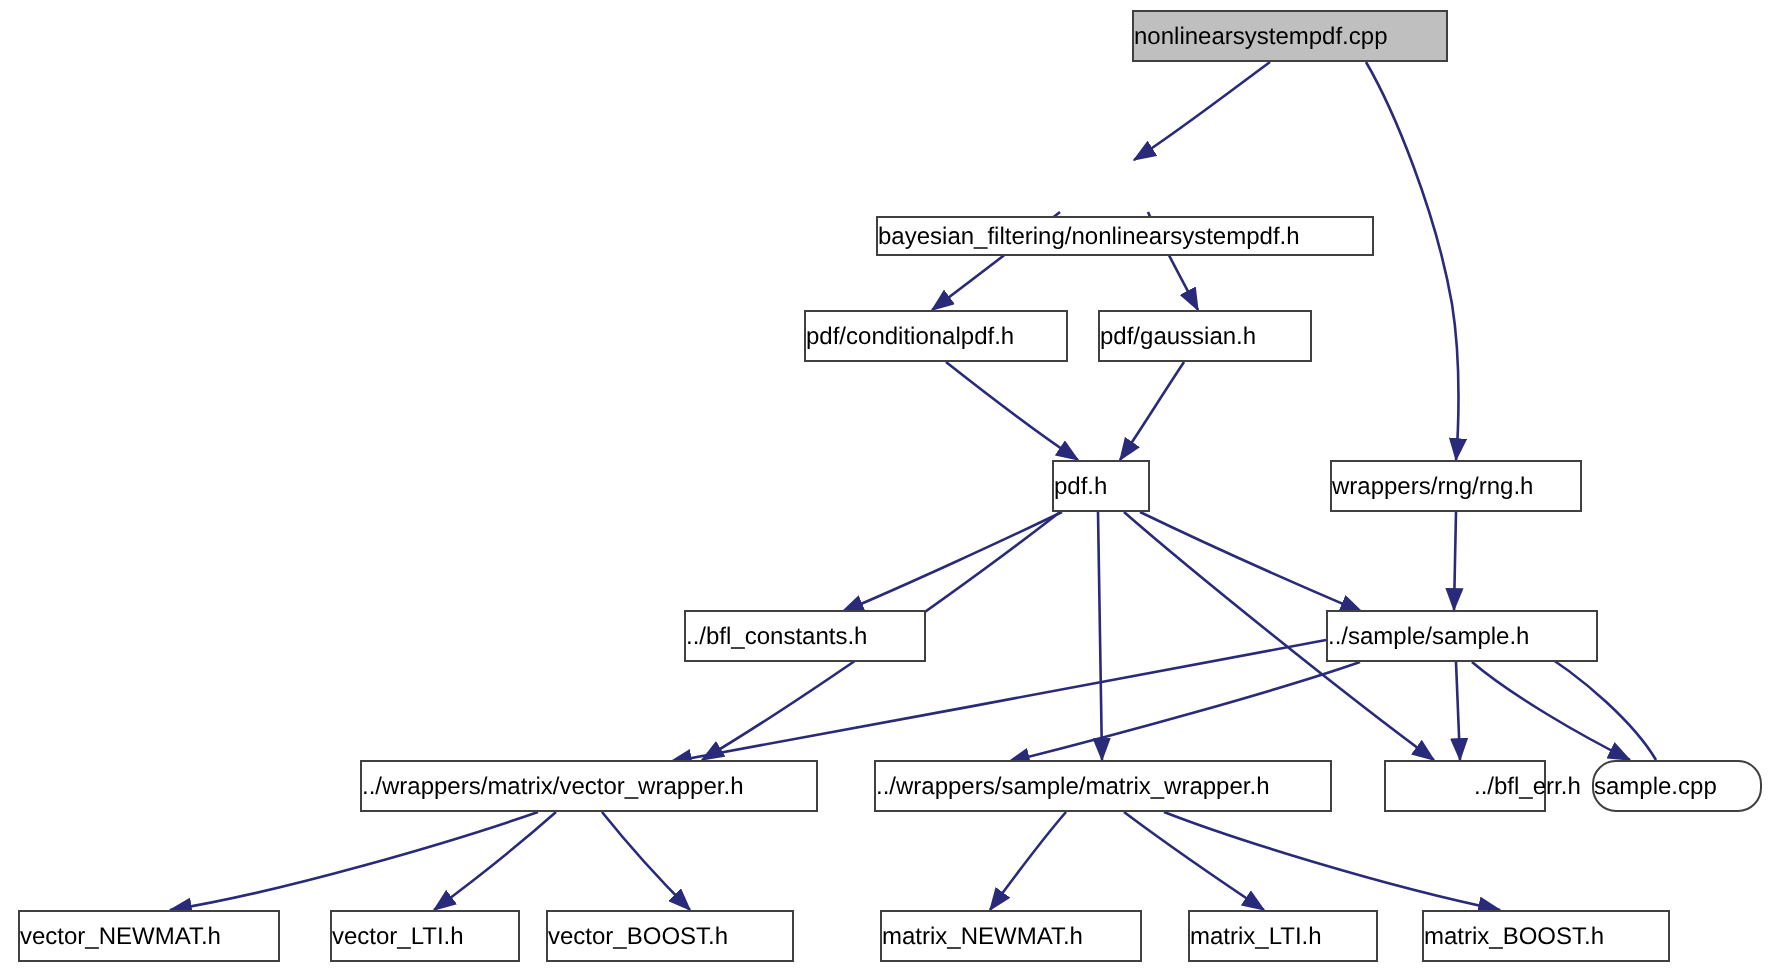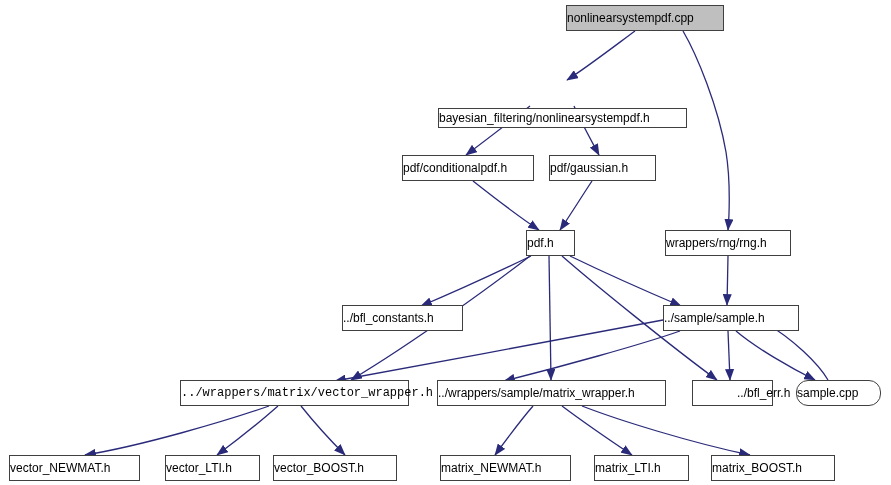--- a/index.html
+++ b/index.html
@@ -99,21 +99,21 @@
       </div>
       <div class="node" style="left: 665px; top: 230px; width: 126px; height: 26px;">
         <span class="node-label">wrappers/rng/rng.h</span>
       </div>
       <div class="node" style="left: 342px; top: 305px; width: 121px; height: 26px;">
         <span class="node-label">../bfl_constants.h</span>
       </div>
       <div class="node" style="left: 663px; top: 305px; width: 136px; height: 26px;">
         <span class="node-label">../sample/sample.h</span>
       </div>
-      <div class="node" style="left: 180px; top: 380px; width: 229px; height: 26px; font-family: Liberation Mono, monospace;">
+      <div class="node" style="left: 180px; top: 380px; width: 229px; height: 26px;">
         <span class="node-label">../wrappers/matrix/vector_wrapper.h</span>
       </div>
       <div class="node" style="left: 437px; top: 380px; width: 229px; height: 26px;">
         <span class="node-label">../wrappers/sample/matrix_wrapper.h</span>
       </div>
       <div class="node" style="left: 692px; top: 380px; width: 81px; height: 26px; padding-left: 44px;">
         <span class="node-label">../bfl_err.h</span>
       </div>
       <div class="node" style="left: 796px; top: 380px; width: 85px; height: 26px; border-radius: 12px;">
         <span class="node-label">sample.cpp</span>

